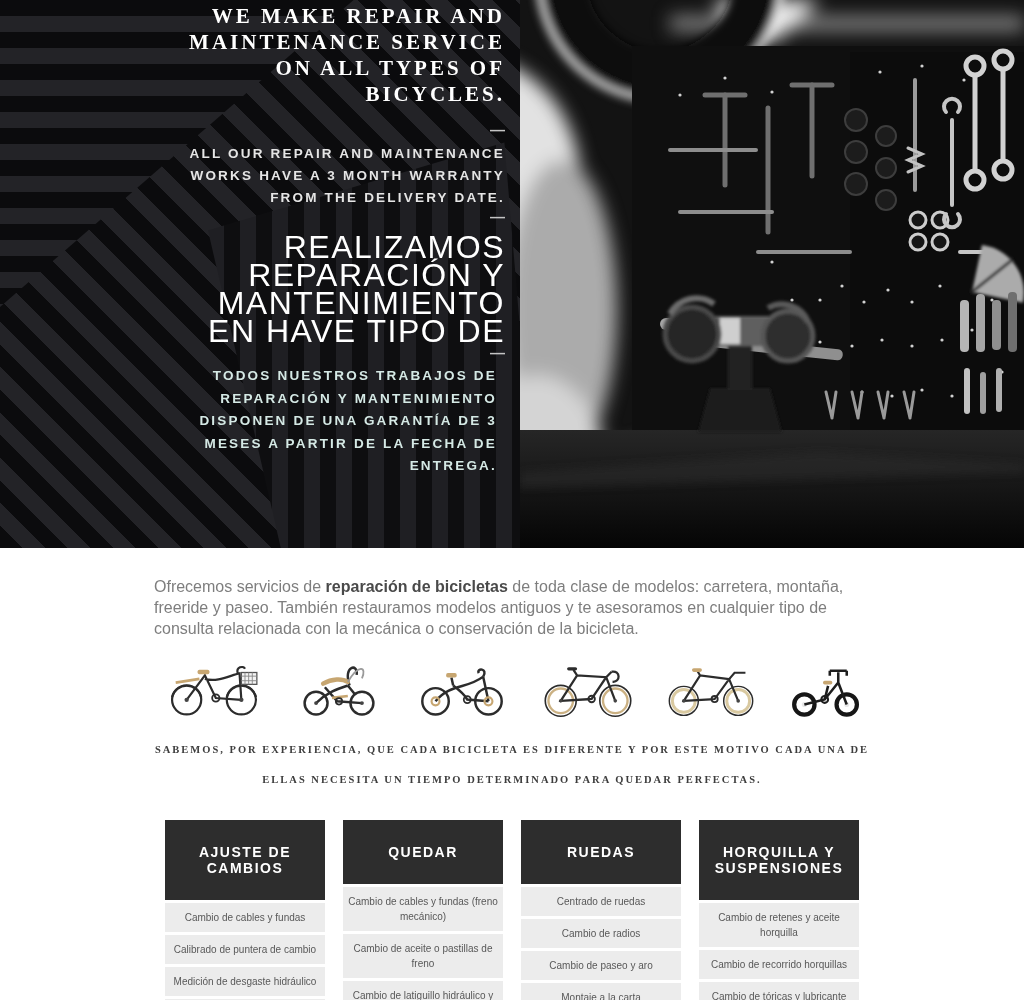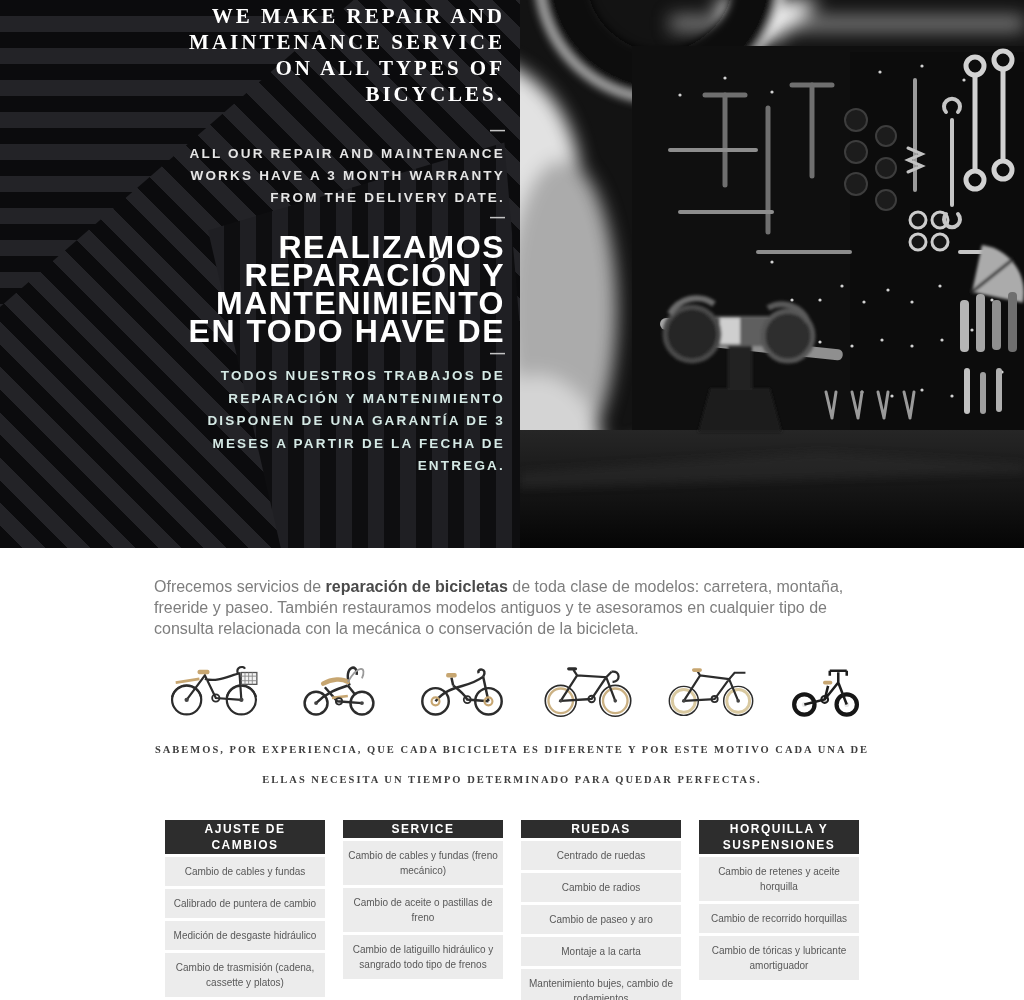--- a/index.html
+++ b/index.html
@@ -15,39 +15,39 @@
     clip-path:polygon(0 0,68% 0,0 56%);}
   .hero-left::after{content:"";position:absolute;inset:0;
     background:repeating-linear-gradient(90deg,#0e0e10 0px,#0e0e10 16px,#1f1f23 16px,#1f1f23 32px);
     clip-path:polygon(40% 42%,97% 26%,100% 60%,100% 100%,54% 100%);}
   .hero-copy{position:absolute;left:150px;top:0;width:355px;text-align:right;z-index:3;}
   .h-en{margin:3px 0 16px;font-weight:700;font-size:21px;line-height:26px;letter-spacing:3px;color:#ffffff;font-family:Liberation Serif, serif;}
   .h-en span,.h-es span{display:block;}
   .dash{font-weight:700;font-size:15px;line-height:14px;color:#c4c4c4;margin-top:1px;}
   .sub{font-weight:700;font-size:13.5px;letter-spacing:2.2px;}
   .sub-en{color:#e5e5e5;line-height:22px;margin:6px 0 0;}
-  .h-es{margin:9px 0 0;font-weight:700;font-size:32px;line-height:28px;letter-spacing:1.5px;color:#ffffff;}
-  .sub-es{color:#d5e9e5;line-height:22.5px;margin:5px 0 0;}
+  .h-es{margin:9px 0 0;font-weight:400;font-size:32px;line-height:28px;letter-spacing:1.5px;color:#ffffff;}
+  .sub-es{color:#d5e9e5;line-height:22.5px;margin:5px 8px 0;}
   .hero-photo{position:absolute;left:520px;top:0;width:504px;height:548px;overflow:hidden;background:#111;}
   .photo-svg{display:block;width:504px;height:548px;}
 
   
   .content{position:relative;background:#fff;}
   .intro{width:716px;margin:28px auto 0;text-align:left;color:#7e7e7e;
          font-size:16px;line-height:21px;}
   .intro b{color:#4a4a4a;font-weight:700;}
   .bikes-row{width:700px;margin:16px auto 0;height:64px;display:flex;
              justify-content:space-between;align-items:flex-end;}
   .bike{flex:0 0 auto;}
   .experience{width:750px;margin:16px auto 0;text-align:center;color:#3d3d3d;
               font-weight:700;font-size:10.5px;letter-spacing:2px;line-height:30px;font-family:Liberation Serif, serif;}
   .svc-wrap{width:694px;margin:25px auto 0;display:flex;gap:18px;align-items:flex-start;}
   .svc-col{flex:0 0 160px;}
   .svc-header{background:#2d2d2d;color:#fff;text-align:center;font-weight:700;
-              font-size:12px;letter-spacing:1.5px;line-height:16px;padding:1px 5px;}
+              font-size:14px;letter-spacing:1.5px;line-height:16px;padding:24px 5px;}
   .svc-list{list-style:none;margin:0;padding:0;background:#fff;}
   .svc-list li{background:#ececec;color:#585858;font-size:10px;line-height:15px;
                text-align:center;padding:7px 2px;margin-top:3px;}
 </style>
 </head>
 <body>
 
 <section class="hero">
   <div class="hero-left"></div>
 
@@ -58,21 +58,21 @@
       <span>ON ALL TYPES OF</span>
       <span>BICYCLES.</span>
     </h1>
     <div class="dash">—</div>
     <p class="sub sub-en">ALL OUR REPAIR AND MAINTENANCE WORKS HAVE A 3 MONTH WARRANTY FROM THE DELIVERY DATE.</p>
     <div class="dash">—</div>
     <h2 class="h-es">
       <span>REALIZAMOS</span>
       <span>REPARACIÓN Y</span>
       <span>MANTENIMIENTO</span>
-      <span>EN TODO HAVE DE</span>
+      <span>EN HAVE TIPO DE</span>
     </h2>
     <div class="dash">—</div>
     <p class="sub sub-es">TODOS NUESTROS TRABAJOS DE REPARACIÓN Y MANTENIMIENTO DISPONEN DE UNA GARANTÍA DE 3 MESES A PARTIR DE LA FECHA DE ENTREGA.</p>
   </div>
 
   <div class="hero-photo">
     <svg class="photo-svg" viewBox="0 0 504 548" preserveAspectRatio="none" aria-hidden="true">
       <defs>
         <filter id="b8" x="-50%" y="-50%" width="200%" height="200%">
             <feGaussianBlur stdDeviation="9"></feGaussianBlur>
@@ -323,21 +323,21 @@
       <div class="svc-header">AJUSTE DE CAMBIOS</div>
       <ul class="svc-list">
         <li>Cambio de cables y fundas</li>
         <li>Calibrado de puntera de cambio</li>
         <li>Medición de desgaste hidráulico</li>
         <li>Cambio de trasmisión (cadena, cassette y platos)</li>
 
       </ul>
     </div>
     <div class="svc-col">
-      <div class="svc-header">SERVICE</div>
+      <div class="svc-header">QUEDAR</div>
       <ul class="svc-list">
         <li>Cambio de cables y fundas (freno mecánico)</li>
         <li>Cambio de aceite o pastillas de freno</li>
         <li>Cambio de latiguillo hidráulico y sangrado todo tipo de frenos</li>
 
       </ul>
     </div>
     <div class="svc-col">
       <div class="svc-header">RUEDAS</div>
       <ul class="svc-list">

